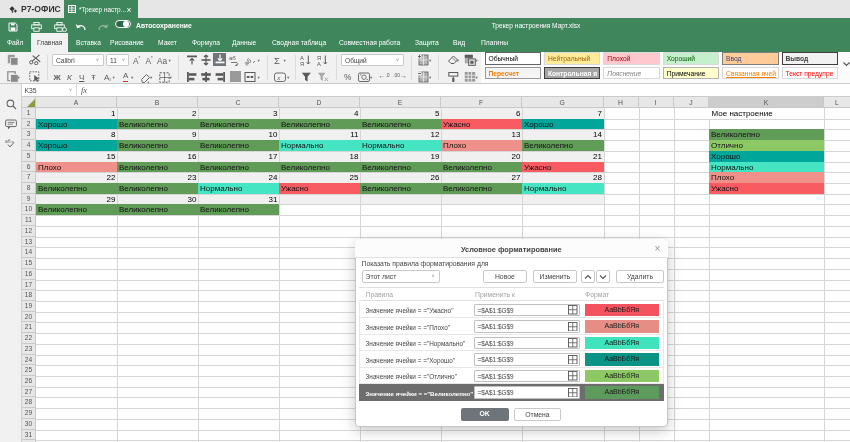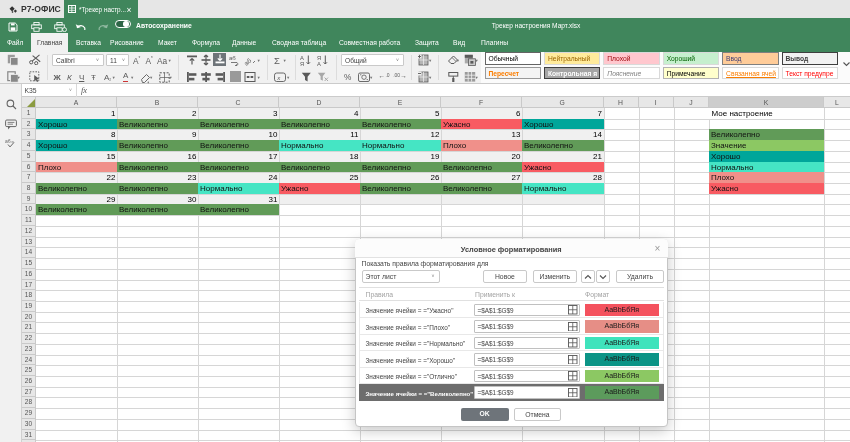--- a/index.html
+++ b/index.html
@@ -489,21 +489,21 @@
 <div class="abs" style="left:198px;top:86.04000000000002px;width:81px;height:10.72px;background:#45e5c4;font-size:8px;color:#111;line-height:11.72px;padding-left:2px;white-space:nowrap;overflow:hidden;">Нормально</div>
 <div class="abs" style="left:279px;top:86.04000000000002px;width:81px;height:10.72px;background:#f85b62;font-size:8px;color:#111;line-height:11.72px;padding-left:2px;white-space:nowrap;overflow:hidden;">Ужасно</div>
 <div class="abs" style="left:360px;top:86.04000000000002px;width:81px;height:10.72px;background:#619b58;font-size:8px;color:#111;line-height:11.72px;padding-left:2px;white-space:nowrap;overflow:hidden;">Великолепно</div>
 <div class="abs" style="left:441px;top:86.04000000000002px;width:81px;height:10.72px;background:#619b58;font-size:8px;color:#111;line-height:11.72px;padding-left:2px;white-space:nowrap;overflow:hidden;">Великолепно</div>
 <div class="abs" style="left:522px;top:86.04000000000002px;width:81.5px;height:10.72px;background:#45e5c4;font-size:8px;color:#111;line-height:11.72px;padding-left:2px;white-space:nowrap;overflow:hidden;">Нормально</div>
 <div class="abs" style="left:36px;top:107.48000000000002px;width:81px;height:10.72px;background:#619b58;font-size:8px;color:#111;line-height:11.72px;padding-left:2px;white-space:nowrap;overflow:hidden;">Великолепно</div>
 <div class="abs" style="left:117px;top:107.48000000000002px;width:81px;height:10.72px;background:#619b58;font-size:8px;color:#111;line-height:11.72px;padding-left:2px;white-space:nowrap;overflow:hidden;">Великолепно</div>
 <div class="abs" style="left:198px;top:107.48000000000002px;width:81px;height:10.72px;background:#619b58;font-size:8px;color:#111;line-height:11.72px;padding-left:2px;white-space:nowrap;overflow:hidden;">Великолепно</div>
 <div class="abs" style="left:709px;top:11.0px;width:115px;height:10.72px;background:#fff;font-size:8px;color:#000;line-height:11.72px;padding-left:2.5px;">Мое настроение</div>
 <div class="abs" style="left:709px;top:32.44px;width:115px;height:10.72px;background:#619b58;font-size:8px;color:#111;line-height:11.72px;padding-left:2px;white-space:nowrap;overflow:hidden;">Великолепно</div>
-<div class="abs" style="left:709px;top:43.16px;width:115px;height:10.72px;background:#8cc863;font-size:8px;color:#111;line-height:11.72px;padding-left:2px;white-space:nowrap;overflow:hidden;">Значение</div>
+<div class="abs" style="left:709px;top:43.16px;width:115px;height:10.72px;background:#8cc863;font-size:8px;color:#111;line-height:11.72px;padding-left:2px;white-space:nowrap;overflow:hidden;">Отлично</div>
 <div class="abs" style="left:709px;top:53.879999999999995px;width:115px;height:10.72px;background:#00a69a;font-size:8px;color:#111;line-height:11.72px;padding-left:2px;white-space:nowrap;overflow:hidden;">Хорошо</div>
 <div class="abs" style="left:709px;top:64.6px;width:115px;height:10.72px;background:#45e5c4;font-size:8px;color:#111;line-height:11.72px;padding-left:2px;white-space:nowrap;overflow:hidden;">Нормально</div>
 <div class="abs" style="left:709px;top:75.32px;width:115px;height:10.72px;background:#f0908a;font-size:8px;color:#111;line-height:11.72px;padding-left:2px;white-space:nowrap;overflow:hidden;">Плохо</div>
 <div class="abs" style="left:709px;top:86.04000000000002px;width:115px;height:10.72px;background:#f85b62;font-size:8px;color:#111;line-height:11.72px;padding-left:2px;white-space:nowrap;overflow:hidden;">Ужасно</div>
 </div>
 <div class="abs" style="left:0;top:84px;width:22px;height:358px;background:#f1f1f1;border-right:1px solid #d0d0d0;"></div>
 <div class="abs" style="left:6px;top:99px;">
     <svg width="11" height="11" viewBox="0 0 11 11">
       <circle cx="4.4" cy="4.4" r="3.3" fill="none" stroke="#666" stroke-width="1.1"></circle>
       <line x1="7" y1="7" x2="10" y2="10" stroke="#666" stroke-width="1.1"></line>
@@ -519,21 +519,21 @@
   </div>
 <div class="abs" style="left:5px;top:138px;">
     <svg width="12" height="11" viewBox="0 0 12 11">
       <text x="0" y="5" font-size="5" fill="#666">аб</text>
       <text x="6.5" y="4.5" font-size="4" fill="#666">в</text>
       <path d="M3 6.5 l2 2.4 l4 -4.5" fill="none" stroke="#666" stroke-width="1"></path>
     </svg>
   </div>
 <div class="abs" style="left:354.5px;top:239px;width:313.5px;height:188px;background:#fff;border:1px solid #c5c5c5;border-radius:4px;box-shadow:0 4px 14px rgba(0,0,0,0.22);"></div>
 <div class="abs" style="left:354.5px;top:239px;width:313.5px;height:19px;background:#fcfcfc;border-bottom:1px solid #e2e2e2;border-radius:4px 4px 0 0;"></div>
-<div class="abs" style="left:354.5px;top:244.5px;width:313.5px;text-align:center;font-size:7.4px;font-weight:bold;color:#444;">Условное форматирования</div>
+<div class="abs" style="left:354.5px;top:244.5px;width:313.5px;text-align:center;font-size:7.4px;font-weight:bold;color:#444;">Условное форматирование</div>
 <div class="abs" style="left:654.5px;top:242.5px;font-size:10px;color:#999;">×</div>
 <div class="abs" style="left:361.5px;top:259.5px;font-size:6.8px;color:#444;">Показать правила форматирования для</div>
 <div class="abs" style="left:361.5px;top:269.5px;width:78px;height:13px;background:#fff;border:1px solid #c9c9c9;border-radius:2px;"></div>
 <div class="abs" style="left:365.5px;top:272.5px;font-size:6.8px;color:#444;">Этот лист</div>
 <div class="abs" style="left:431.5px;top:273px;font-size:5px;color:#777;">˅</div>
 <div class="abs" style="left:482.7px;top:269.5px;width:44.3px;height:13px;background:#fff;border:1px solid #c9c9c9;border-radius:2px;text-align:center;font-size:6.8px;color:#444;line-height:12px;">Новое</div>
 <div class="abs" style="left:532.7px;top:269.5px;width:44.3px;height:13px;background:#fff;border:1px solid #c9c9c9;border-radius:2px;text-align:center;font-size:6.8px;color:#444;line-height:12px;">Изменить</div>
 <div class="abs" style="left:580.7px;top:269.5px;width:14.8px;height:13px;background:#fff;border:1px solid #c9c9c9;border-radius:2px;text-align:center;font-size:6.8px;color:#444;line-height:12px;">
     <svg width="8" height="8" viewBox="0 0 8 8" style="margin:2px auto 0;">
       <path d="M1 5.5 L4 2.5 L7 5.5" fill="none" stroke="#555" stroke-width="1.1"></path>

